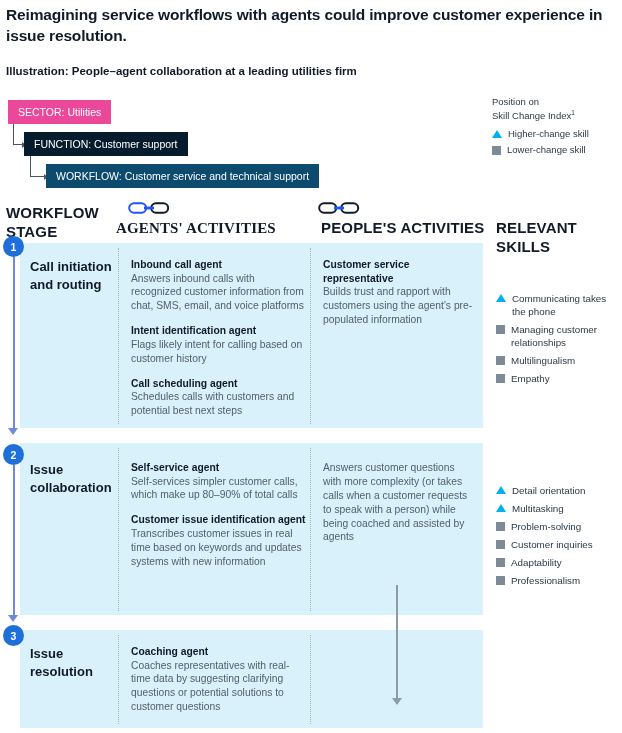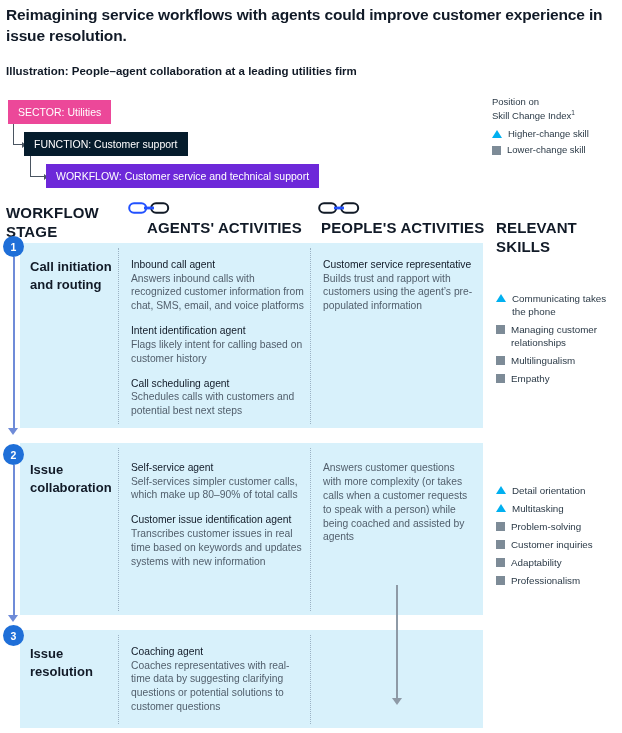--- a/index.html
+++ b/index.html
@@ -33,21 +33,21 @@
     position: absolute;
     color: #ffffff;
     font-size: 10.5px;
     line-height: 1;
     display: flex; align-items: center;
     padding: 0 10px;
     white-space: nowrap;
   }
   #hbox-sector   { left: 8px;  top: 100px; height: 24px; background: #ec4899; }
   #hbox-function { left: 24px; top: 132px; height: 24px; background: #051c2c; }
-  #hbox-workflow { left: 46px; top: 164px; height: 24px; background: #6d28d9; }
+  #hbox-workflow { left: 46px; top: 164px; height: 24px; background: #0c4a6e; }
 
   .connector { position: absolute; }
   .connector .vseg {
     position: absolute; left: 0; top: 0; width: 1px; background: #4a5561;
   }
   .connector .hseg {
     position: absolute; left: 0; width: 100%; height: 1px; background: #4a5561;
   }
   .connector .ahead {
     position: absolute; width: 0; height: 0;
@@ -87,21 +87,21 @@
   }
 
   
   .colhead {
     position: absolute;
     font-size: 15px; font-weight: bold; line-height: 1.25;
     letter-spacing: 0.15px;
     color: #111a27; text-transform: uppercase;
   }
   #ch-stage  { left: 6px;   top: 204px; width: 105px; }
-  #ch-agents { left: 147px; top: 219px; width: 180px; }
+  #ch-agents { left: 116px; top: 219px; width: 180px; font-family: Liberation Serif, serif; }
   #ch-people { left: 321px; top: 219px; width: 170px; }
   #ch-skills { left: 496px; top: 219px; width: 120px; }
 
   .chain-icon { position: absolute; }
   #icon-agents { left: 128px; top: 200px; }
   #icon-people { left: 318px; top: 200px; }
 
   
   .band {
     position: absolute; left: 20px; width: 463px;
@@ -152,21 +152,21 @@
     color: #111a27;
   }
   #sl-1 { top: 258px; }
   #sl-2 { top: 461px; }
   #sl-3 { top: 645px; }
 
   .cell { position: absolute; }
   .item { margin-bottom: 11px; }
   .item:last-child { margin-bottom: 0; }
   .item-title {
-    font-size: 10.3px; font-weight: normal; line-height: 1.32; color: #111a27;
+    font-size: 10.3px; font-weight: bold; line-height: 1.32; color: #111a27;
   }
   .item-body {
     font-size: 10.3px; line-height: 1.35; color: #515e6b;
   }
 
   #cell-agents-1 { left: 131px; top: 258px; width: 175px; }
   #cell-agents-2 { left: 131px; top: 461px; width: 175px; }
   #cell-agents-3 { left: 131px; top: 645px; width: 175px; }
   #cell-people-1 { left: 323px; top: 258px; width: 150px; }
   #cell-people-2 { left: 323px; top: 461px; width: 150px; }

